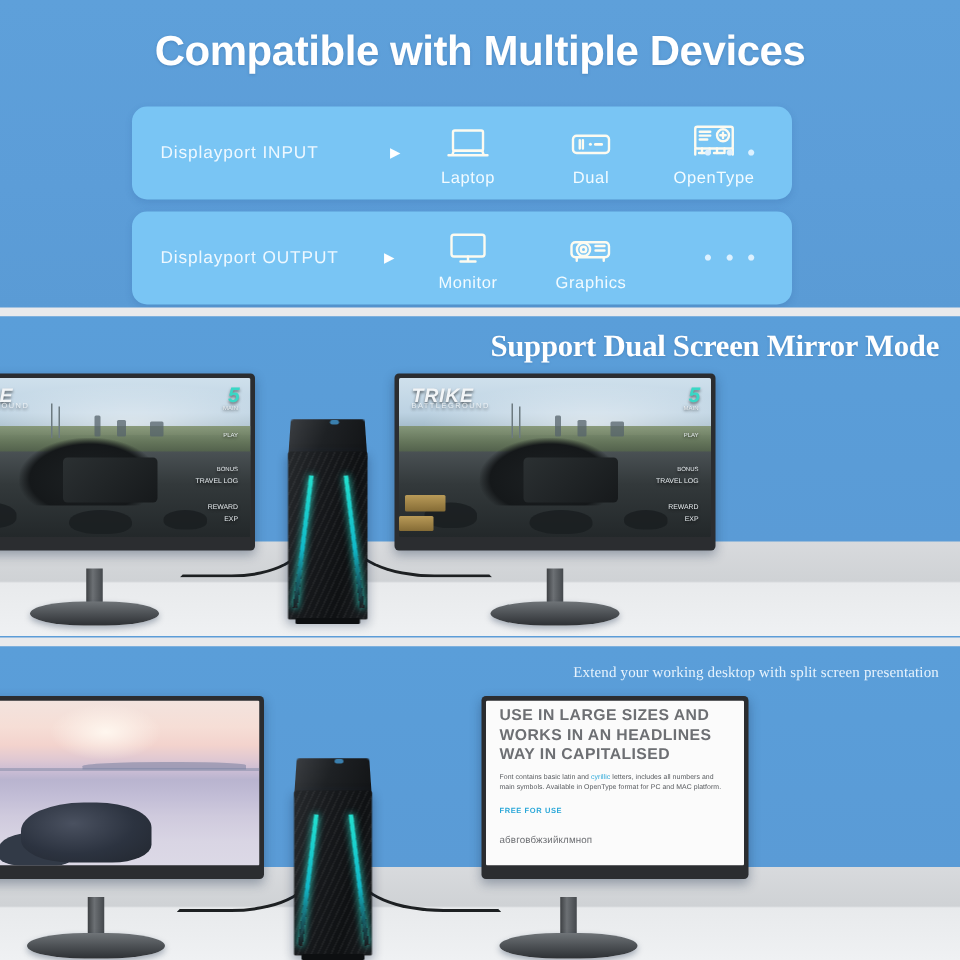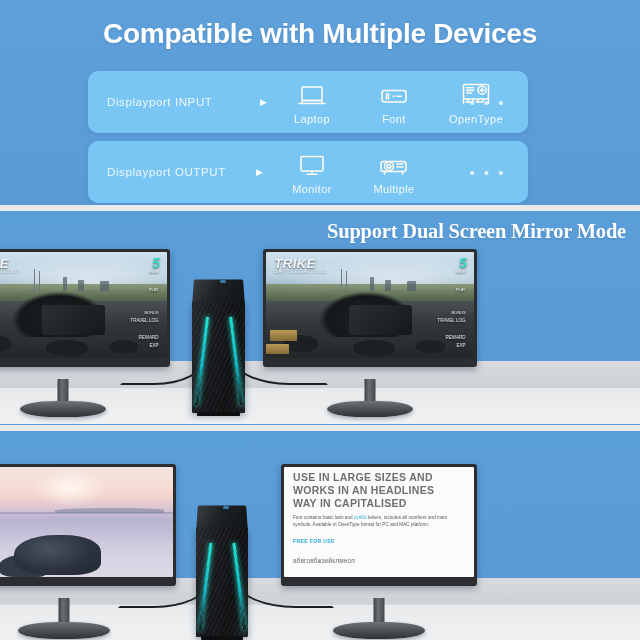--- a/index.html
+++ b/index.html
@@ -298,21 +298,21 @@
 
         <div class="dev-item">
           <span class="ico">
             <svg width="30" height="24" viewBox="0 0 30 24">
               <rect class="icn" x="3" y="6.5" width="24" height="11.5" rx="2.4"></rect>
               <path class="icn" d="M7.5 9.5 v5.5 M9.6 9.5 v5.5"></path>
               <rect class="icn-f" x="17" y="11.4" width="6" height="1.7" rx=".8"></rect>
               <circle class="icn-f" cx="14.6" cy="12.2" r="1"></circle>
             </svg>
           </span>
-          <span class="cap">Font</span>
+          <span class="cap">Dual</span>
         </div>
 
         <div class="dev-item">
           <span class="ico">
             <svg width="32" height="26" viewBox="0 0 32 26">
               <rect class="icn" x="3.5" y="2.5" width="25" height="14.5" rx="1.4"></rect>
               <path class="icn" d="M6.5 5.8 h7 M6.5 8.4 h7 M6.5 11 h5"></path>
               <circle class="icn" cx="22" cy="8.2" r="4"></circle>
               <path class="icn" d="M22 6.4 v3.6 M20.2 8.2 h3.6"></path>
               <path class="icn" d="M3.5 17 v4 M8 17 v3 M13 17 v3 M18 17 v3 M23 17 v3 M28.5 17 v4"></path>
@@ -344,21 +344,21 @@
         <div class="dev-item">
           <span class="ico">
             <svg width="32" height="24" viewBox="0 0 32 24">
               <rect class="icn" x="3" y="7.5" width="25" height="10" rx="2.6"></rect>
               <circle class="icn" cx="11" cy="12.3" r="4.4"></circle>
               <circle class="icn" cx="11" cy="12.3" r="1.8"></circle>
               <path class="icn" d="M19 10 h6 M19 13 h6"></path>
               <path class="icn" d="M6.5 17.5 v2.4 M24.5 17.5 v2.4"></path>
             </svg>
           </span>
-          <span class="cap">Multiple</span>
+          <span class="cap">Graphics</span>
         </div>
 
       </div>
       <div class="dots">• • •</div>
     </div>
   </section>
 
   <div class="divider" style="top:205px;height:6px;"></div>
 
   <section class="sec-mirror">
@@ -455,20 +455,21 @@
       <div class="foot"></div>
     </div>
 
   </section>
 
   <div class="divider" style="top:425px;height:6px;"></div>
 
   <section class="sec-extend">
 
     <div class="sec-head">
+      <div class="sub">Extend your working desktop with split screen presentation</div>
     </div>
 
     <div class="desk extend-desk"></div>
 
     <div style="position:absolute;left:118px;top:135px;width:90px;height:42px;border:2px solid transparent;border-bottom-color:#1d2022;border-right-color:#1d2022;border-radius:0 0 60% 0;"></div>
     <div style="position:absolute;left:238px;top:135px;width:96px;height:42px;border:2px solid transparent;border-bottom-color:#1d2022;border-left-color:#1d2022;border-radius:0 0 0 60%;"></div>
 
     <div class="mon" style="left:-48px;top:33px;width:224px;height:175px;">
       <div class="bezel" style="width:224px;height:122px;">
         <div class="screen">
@@ -479,21 +480,21 @@
             <div class="rock2"></div>
             <div class="rock"></div>
           </div>
         </div>
       </div>
       <div class="neck" style="top:134px;height:28px;"></div>
       <div class="base" style="top:158px;width:92px;height:17px;"></div>
     </div>
 
     <div class="mon" style="left:281px;top:33px;width:196px;height:175px;">
-      <div class="bezel" style="width:196px;height:122px;">
+      <div class="bezel" style="width:178px;height:122px;margin-left:40px;">
         <div class="screen">
           <div class="doc">
             <div class="hl" style="font-size:10.5px;">
               <div>USE IN LARGE SIZES AND</div>
               <div>WORKS IN AN HEADLINES</div>
               <div>WAY IN CAPITALISED</div>
             </div>
             <div class="body-txt" style="font-size:4.6px;">
               <span>Font contains basic latin and </span><span class="cy">cyrillic</span><span> letters, includes all numbers and main symbols. Available in OpenType format for PC and MAC platform.</span>
             </div>

